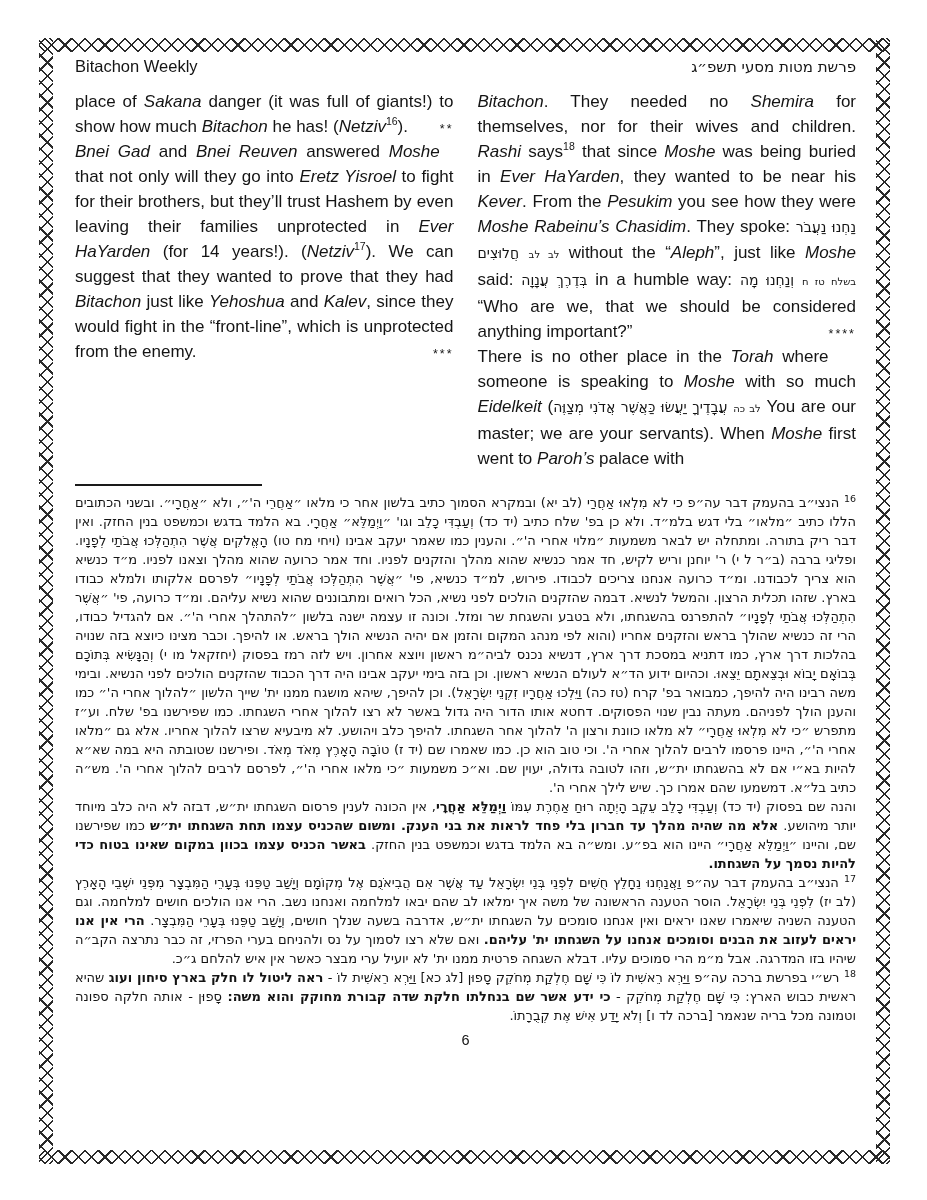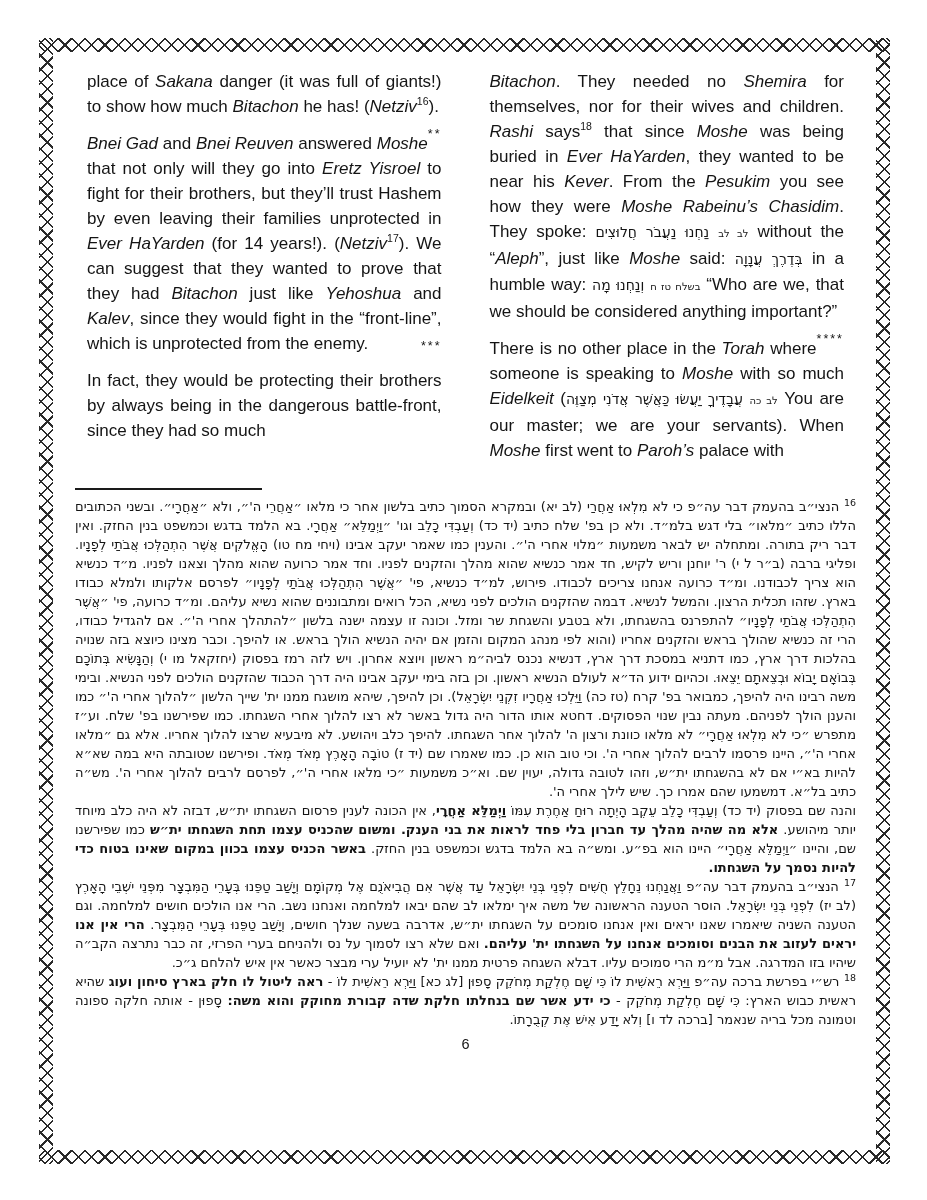--- a/index.html
+++ b/index.html
@@ -24,21 +24,21 @@
   .xb-right {left:876px;top:38px;width:14px;height:1126px;}
 
   .content{position:absolute;left:75px;top:57px;width:781px;}
 
   .header{display:flex;justify-content:space-between;align-items:baseline;margin-bottom:13px;}
   .header .left{font-size:16.5px;}
   .header .right{font-size:15px;font-family:"DejaVu Sans",sans-serif;direction:rtl;}
 
   .columns{display:flex;gap:24px;}
   .col{flex:1;min-width:0;text-align:justify;font-size:17px;line-height:25px;}
-  .col p{margin:12px;}
+  .col p{margin:0;}
 
   sup{line-height:0;vertical-align:super;}
   .sg-sup{font-size:10.5px;}
   .sg-stars{float:right;font-size:12.5px;letter-spacing:2px;margin-top:3px;}
   .sg-heb{direction:rtl;unicode-bidi:isolate;font-family:"DejaVu Sans",sans-serif;font-size:14px;}
   .sg-hebcite{direction:rtl;unicode-bidi:isolate;font-family:"DejaVu Sans",sans-serif;font-size:10px;}
 
   .fn-sep{width:187px;border-top:2px solid #1a1a1a;margin-top:13px;margin-bottom:7px;}
 
   .fns{
@@ -57,26 +57,29 @@
 
 <div class="page">
 
   <div class="xb xb-top"></div>
   <div class="xb xb-bottom"></div>
   <div class="xb xb-left"></div>
   <div class="xb xb-right"></div>
 
   <div class="content">
 
+    <div class="header">
+      <span class="left">Bitachon Weekly</span>
+      <span class="right">פרשת מטות מסעי תשפ״ג</span>
+    </div>
 
     <div class="columns">
       <div class="col">
         <p><span>place of </span><i class="sg-i">Sakana</i><span> danger (it was full of giants!) to show how much </span><i class="sg-i">Bitachon</i><span> he has! (</span><i class="sg-i">Netziv</i><sup class="sg-sup">16</sup><span>).</span><span class="sg-stars">**</span></p>
         <p><i class="sg-i">Bnei Gad</i><span> and </span><i class="sg-i">Bnei Reuven</i><span> answered </span><i class="sg-i">Moshe</i><span> that not only will they go into </span><i class="sg-i">Eretz Yisroel</i><span> to fight for their brothers, but they’ll trust Hashem by even leaving their families unprotected in </span><i class="sg-i">Ever HaYarden</i><span> (for 14 years!). (</span><i class="sg-i">Netziv</i><sup class="sg-sup">17</sup><span>). We can suggest that they wanted to prove that they had </span><i class="sg-i">Bitachon</i><span> just like </span><i class="sg-i">Yehoshua</i><span> and </span><i class="sg-i">Kalev</i><span>, since they would fight in the “front-line”, which is unprotected from the enemy.</span><span class="sg-stars">***</span></p>
-        <p><span>In fact, they would be protecting their brothers by always being in the dangerous battle-front, since they had so much</span></p>
       </div>
       <div class="col">
         <p><i class="sg-i">Bitachon</i><span>. They needed no </span><i class="sg-i">Shemira</i><span> for themselves, nor for their wives and children. </span><i class="sg-i">Rashi</i><span> says</span><sup class="sg-sup">18</sup><span> that since </span><i class="sg-i">Moshe</i><span> was being buried in </span><i class="sg-i">Ever HaYarden</i><span>, they wanted to be near his </span><i class="sg-i">Kever</i><span>. From the </span><i class="sg-i">Pesukim</i><span> you see how they were </span><i class="sg-i">Moshe Rabeinu’s Chasidim</i><span>. They spoke: </span><span class="sg-heb">נַחְנוּ נַעֲבֹר חֲלוּצִים</span><span> </span><span class="sg-hebcite">לב לב</span><span> without the “</span><i class="sg-i">Aleph</i><span>”, just like </span><i class="sg-i">Moshe</i><span> said: </span><span class="sg-heb">בְּדֶרֶךְ עֲנָוָה</span><span> in a humble way: </span><span class="sg-heb">וְנַחְנוּ מָה</span><span> </span><span class="sg-hebcite">בשלח טז ח</span><span> “Who are we, that we should be considered anything important?”</span><span class="sg-stars">****</span></p>
         <p><span>There is no other place in the </span><i class="sg-i">Torah</i><span> where someone is speaking to </span><i class="sg-i">Moshe</i><span> with so much </span><i class="sg-i">Eidelkeit</i><span> (</span><span class="sg-heb">עֲבָדֶיךָ יַעֲשׂוּ כַּאֲשֶׁר אֲדֹנִי מְצַוֶּה</span><span> </span><span class="sg-hebcite">לב כה</span><span> You are our master; we are your servants). When </span><i class="sg-i">Moshe</i><span> first went to </span><i class="sg-i">Paroh’s</i><span> palace with</span></p>
       </div>
     </div>
 
     <div class="fn-sep"></div>
 
     <div class="fns">

